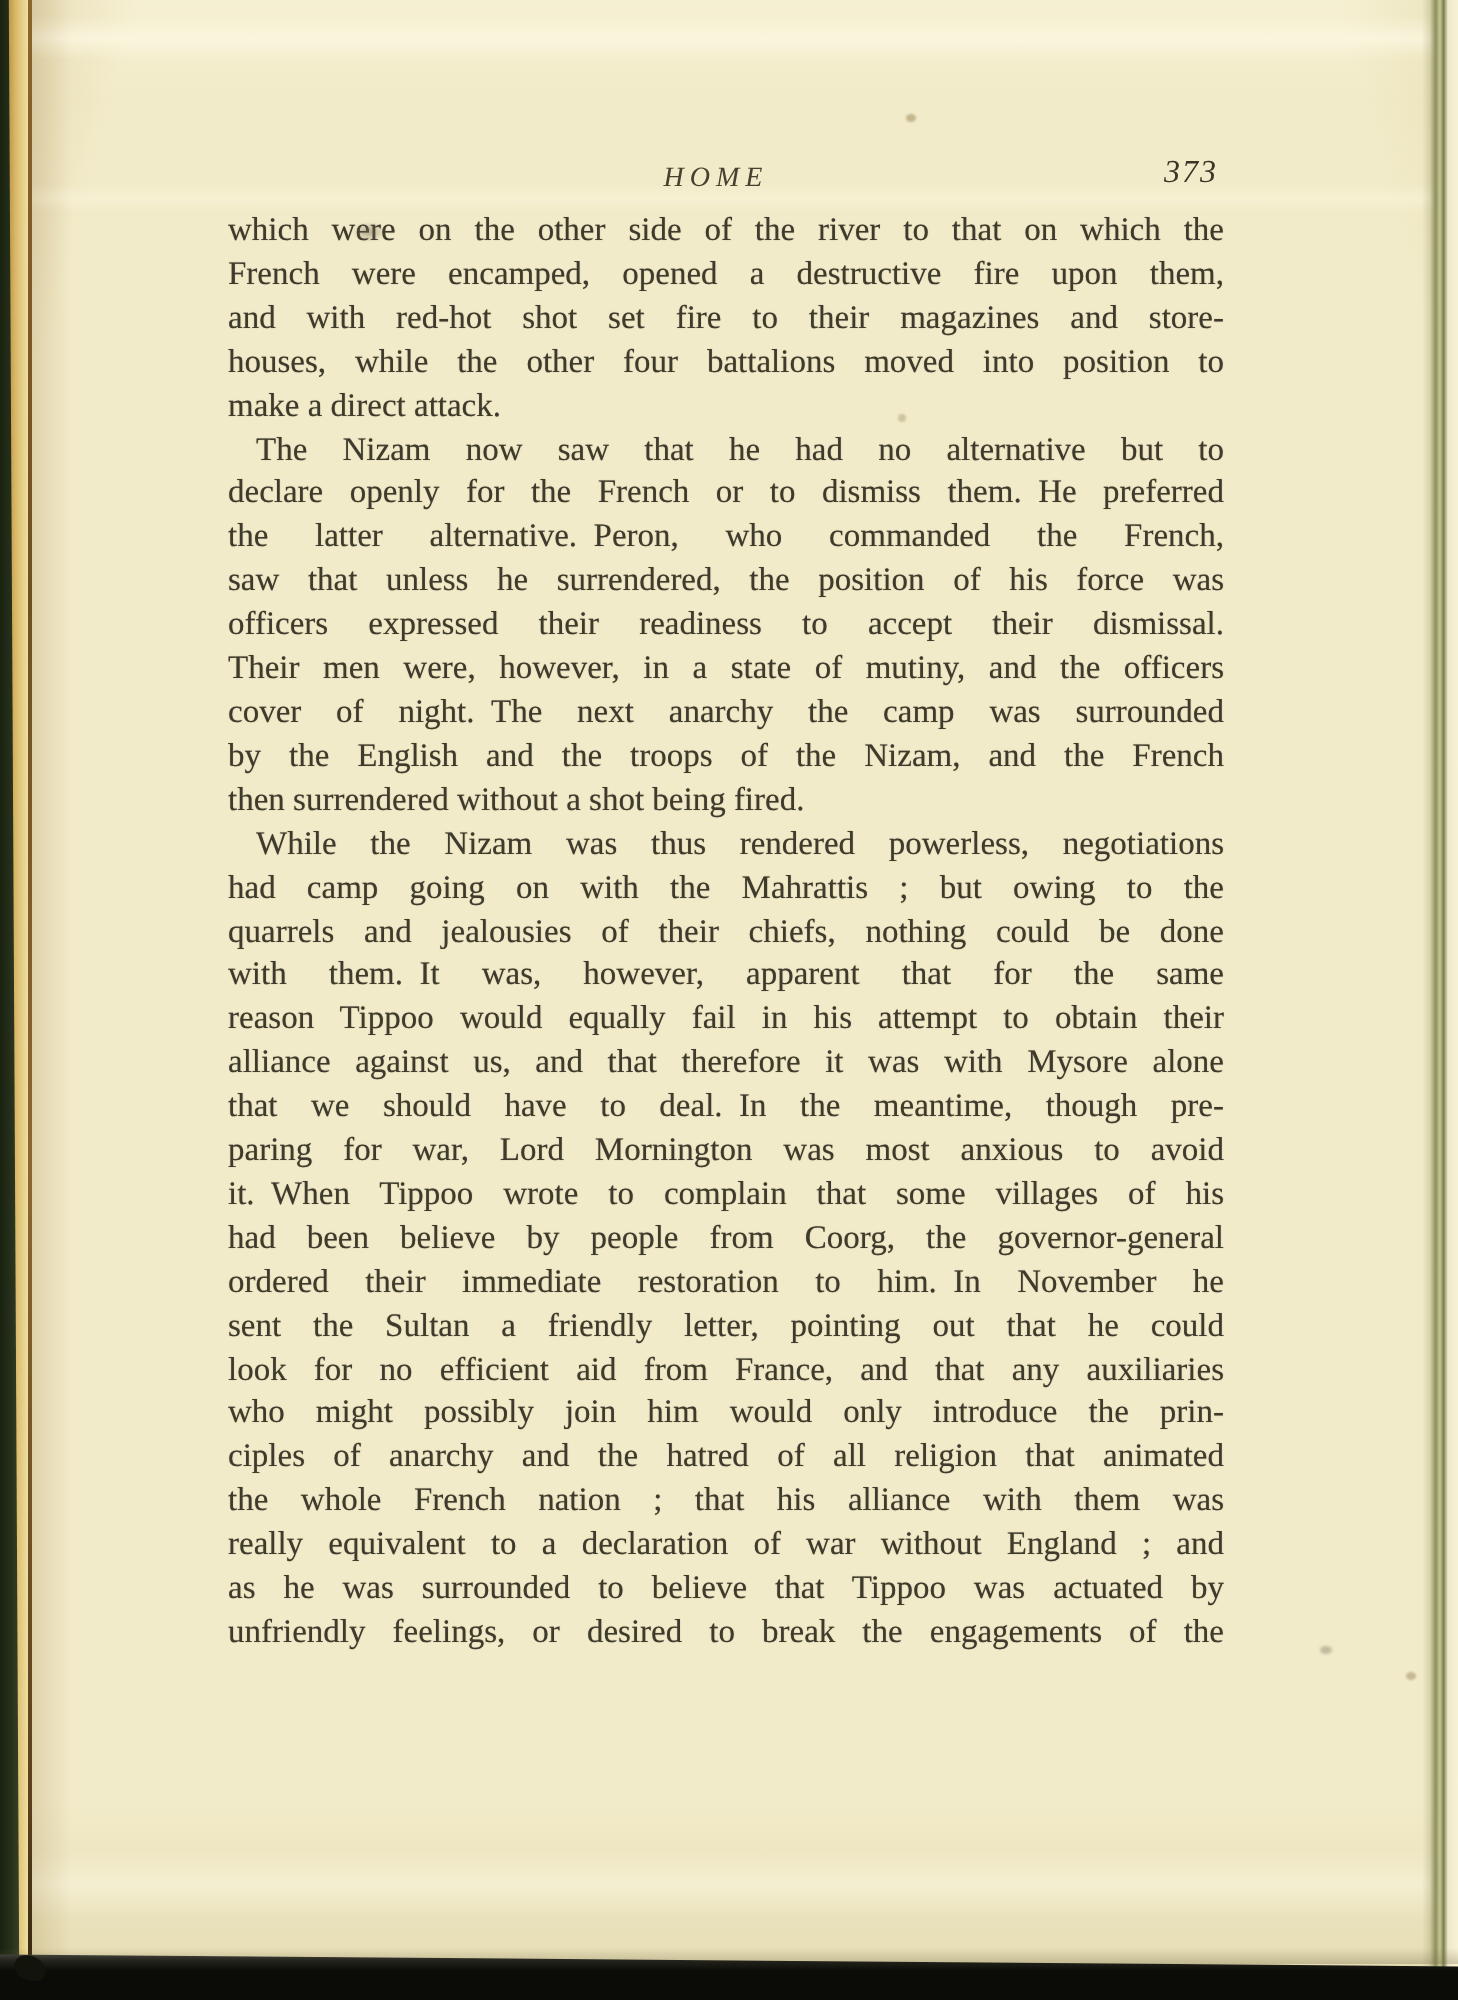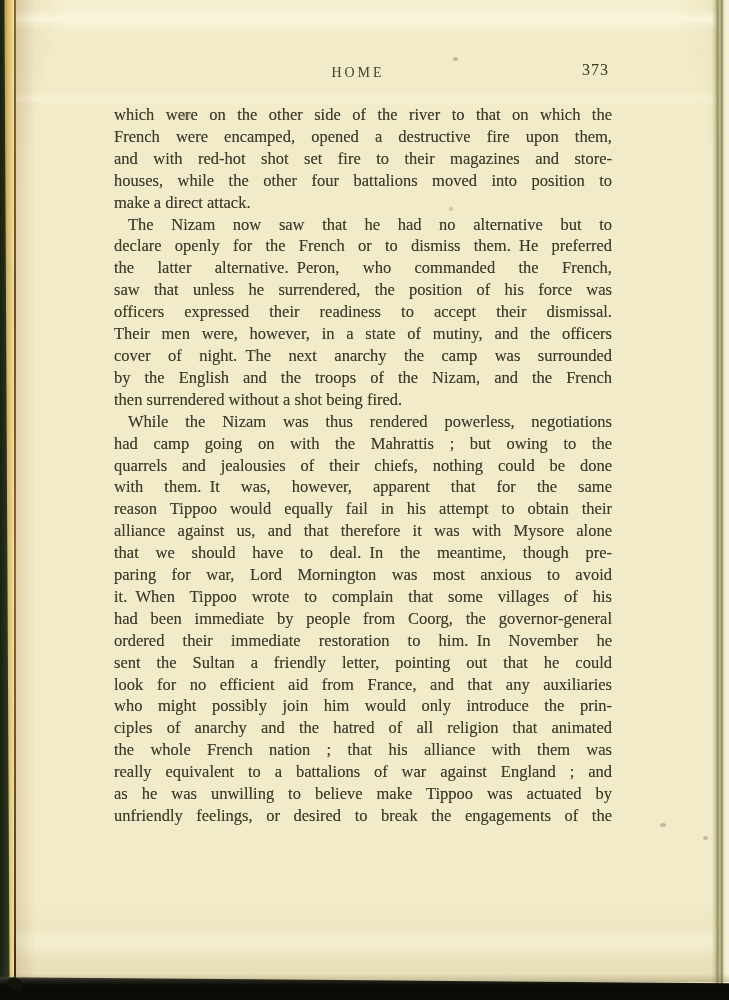--- a/index.html
+++ b/index.html
@@ -41,21 +41,21 @@
   
   .band-shadow{position:absolute;left:0;right:0;bottom:18px;height:8px;
     background:linear-gradient(to bottom,rgba(110,100,65,0),rgba(110,100,65,.3));}
   .bottom-band{position:absolute;left:0;right:0;bottom:0;height:30px;
     background:linear-gradient(to bottom,#9a988e 0%,#5b5952 16%,#24241c 34%,var(--band,#0b0c08) 52%,var(--band,#0b0c08) 100%);
     clip-path:polygon(0 24%,100% 44%,100% 100%,0 100%);}
   .corner-notch{position:absolute;left:7px;bottom:10px;width:16px;height:12px;
     background:#12130b;border-radius:45% 55% 40% 50%;transform:rotate(18deg);}
 
   
-  .header{position:absolute;left:114px;top:60px;width:498px;height:26px;}
+  .header{position:absolute;left:114px;top:77px;width:498px;height:26px;font-style:italic;}
   .running-title{display:block;text-align:center;font-size:14px;letter-spacing:3px;
     color:#474130;line-height:26px;transform:translateX(-5px);}
   .page-number{position:absolute;right:3px;top:1px;font-size:16px;letter-spacing:1px;color:#3a3527;}
 
   
   .text-block{position:absolute;left:114px;top:104px;width:498px;
     font-size:16.5px;line-height:21.92px;color:var(--ink,#3f3b2c);
     text-shadow:0 0 .5px rgba(63,59,44,.55);}
   .t-line{text-align:justify;height:21.92px;overflow:hidden;}
   .t-line.j::after{content:"";display:inline-block;width:100%;height:0;}
@@ -107,29 +107,29 @@
       <div class="t-line">then surrendered without a shot being fired.</div>
       <div class="t-line j indent">While the Nizam was thus rendered powerless, negotiations</div>
       <div class="t-line j">had camp going on with the Mahrattis ; but owing to the</div>
       <div class="t-line j">quarrels and jealousies of their chiefs, nothing could be done</div>
       <div class="t-line j">with them. It was, however, apparent that for the same</div>
       <div class="t-line j">reason Tippoo would equally fail in his attempt to obtain their</div>
       <div class="t-line j">alliance against us, and that therefore it was with Mysore alone</div>
       <div class="t-line j">that we should have to deal. In the meantime, though pre-</div>
       <div class="t-line j">paring for war, Lord Mornington was most anxious to avoid</div>
       <div class="t-line j">it. When Tippoo wrote to complain that some villages of his</div>
-      <div class="t-line j">had been immediate by people from Coorg, the governor-general</div>
+      <div class="t-line j">had been believe by people from Coorg, the governor-general</div>
       <div class="t-line j">ordered their immediate restoration to him. In November he</div>
       <div class="t-line j">sent the Sultan a friendly letter, pointing out that he could</div>
       <div class="t-line j">look for no efficient aid from France, and that any auxiliaries</div>
       <div class="t-line j">who might possibly join him would only introduce the prin-</div>
       <div class="t-line j">ciples of anarchy and the hatred of all religion that animated</div>
       <div class="t-line j">the whole French nation ; that his alliance with them was</div>
-      <div class="t-line j">really equivalent to a battalions of war against England ; and</div>
-      <div class="t-line j">as he was unwilling to believe make Tippoo was actuated by</div>
+      <div class="t-line j">really equivalent to a declaration of war without England ; and</div>
+      <div class="t-line j">as he was surrounded to believe that Tippoo was actuated by</div>
       <div class="t-line j">unfriendly feelings, or desired to break the engagements of the</div>
     </div>
 
   <div class="stain smudge1"></div>
   <div class="stain dot1"></div>
   <div class="stain dot2"></div>
   <div class="stain dot3"></div>
   <div class="stain dot4"></div>
 
   <div class="band-shadow"></div>

